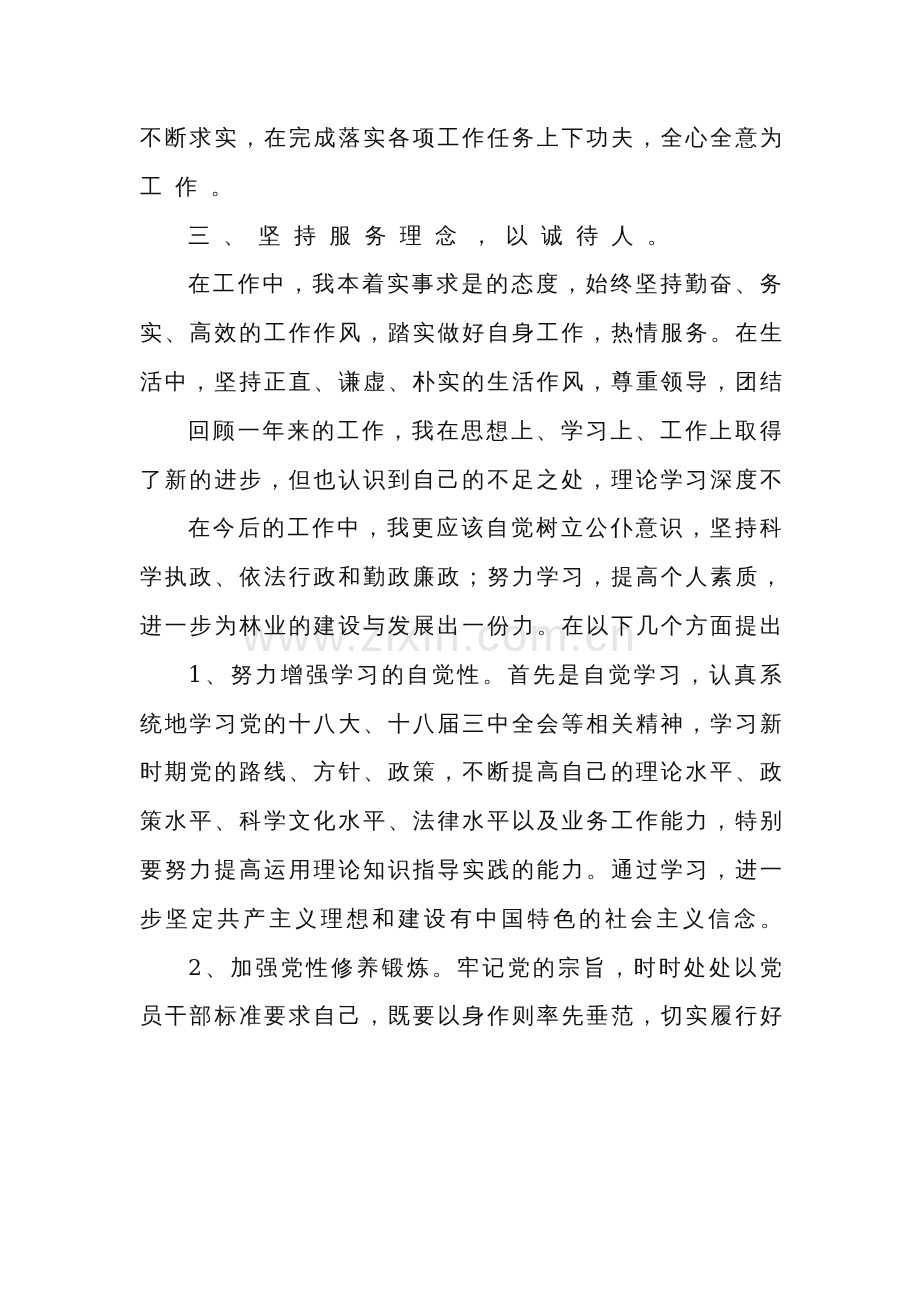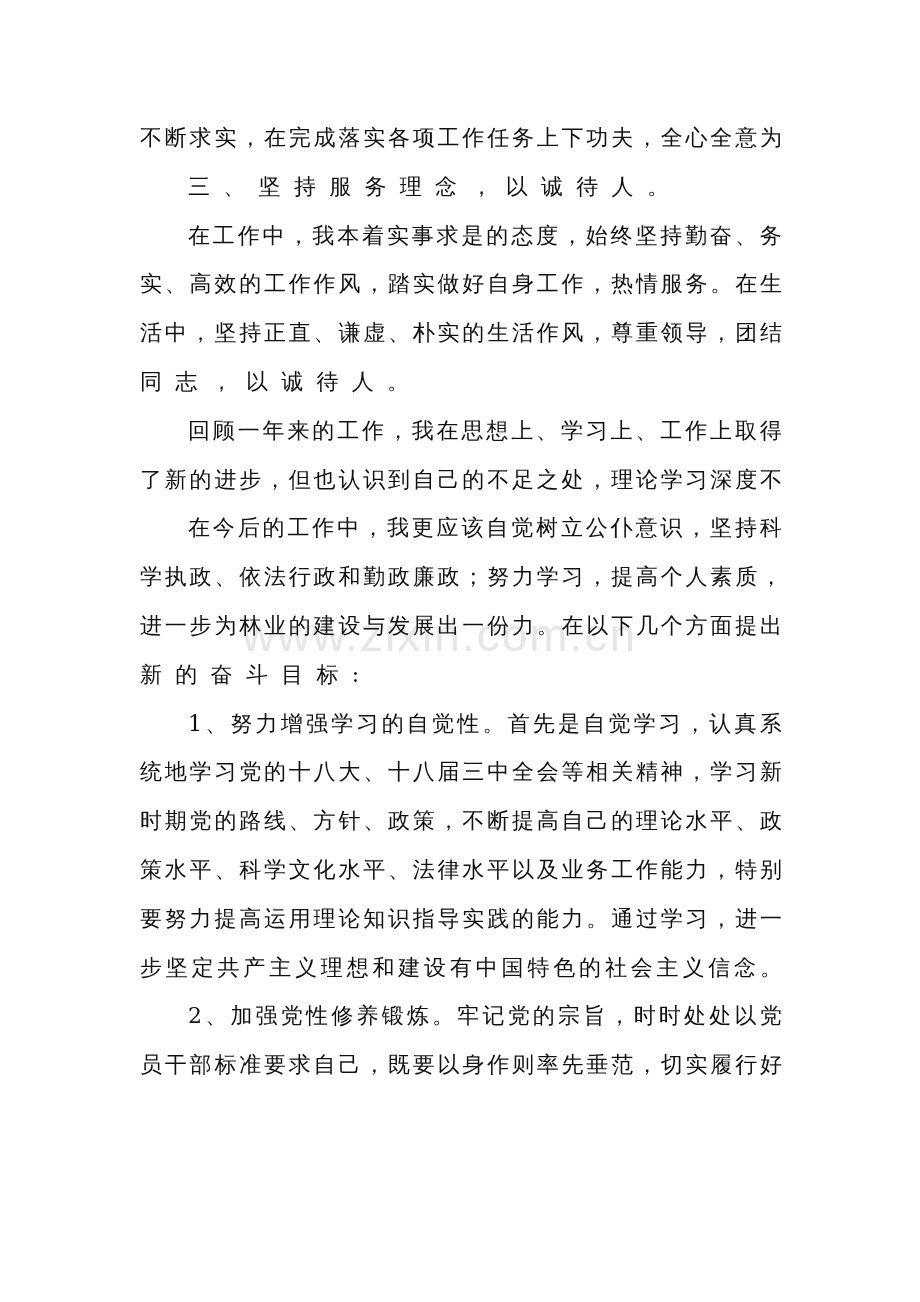--- a/index.html
+++ b/index.html
@@ -48,20 +48,21 @@
       <span>下</span>
       <span>功</span>
       <span>夫</span>
       <span>，</span>
       <span>全</span>
       <span>心</span>
       <span>全</span>
       <span>意</span>
       <span>为</span>
     </div>
+    <div class="line">工作。</div>
     <div class="line indent">三、坚持服务理念，以诚待人。</div>
     <div class="line indent justify">
       <span>在</span>
       <span>工</span>
       <span>作</span>
       <span>中</span>
       <span>，</span>
       <span>我</span>
       <span>本</span>
       <span>着</span>
@@ -131,21 +132,20 @@
       <span>风</span>
       <span>，</span>
       <span>尊</span>
       <span>重</span>
       <span>领</span>
       <span>导</span>
       <span>，</span>
       <span>团</span>
       <span>结</span>
     </div>
-    <div class="line">同志，以诚待人。</div>
     <div class="line indent justify">
       <span>回</span>
       <span>顾</span>
       <span>一</span>
       <span>年</span>
       <span>来</span>
       <span>的</span>
       <span>工</span>
       <span>作</span>
       <span>，</span>
@@ -268,21 +268,20 @@
       <span>在</span>
       <span>以</span>
       <span>下</span>
       <span>几</span>
       <span>个</span>
       <span>方</span>
       <span>面</span>
       <span>提</span>
       <span>出</span>
     </div>
-    <div class="line">新的奋斗目标:</div>
     <div class="line indent justify">
       <span>1</span>
       <span>、</span>
       <span>努</span>
       <span>力</span>
       <span>增</span>
       <span>强</span>
       <span>学</span>
       <span>习</span>
       <span>的</span>

